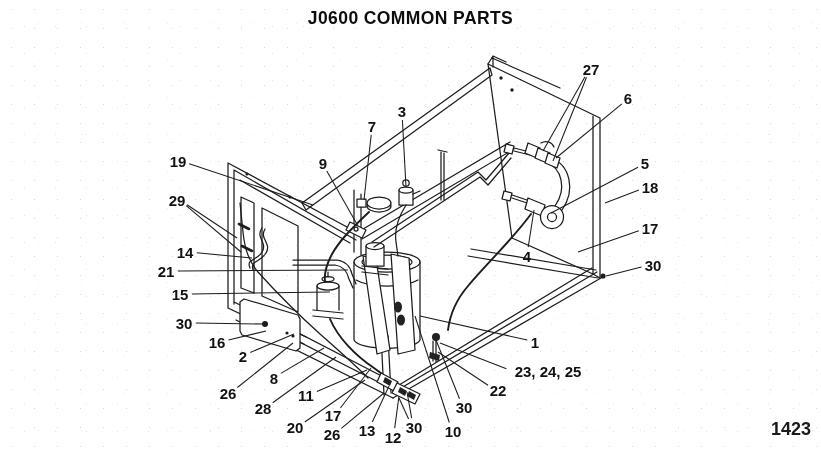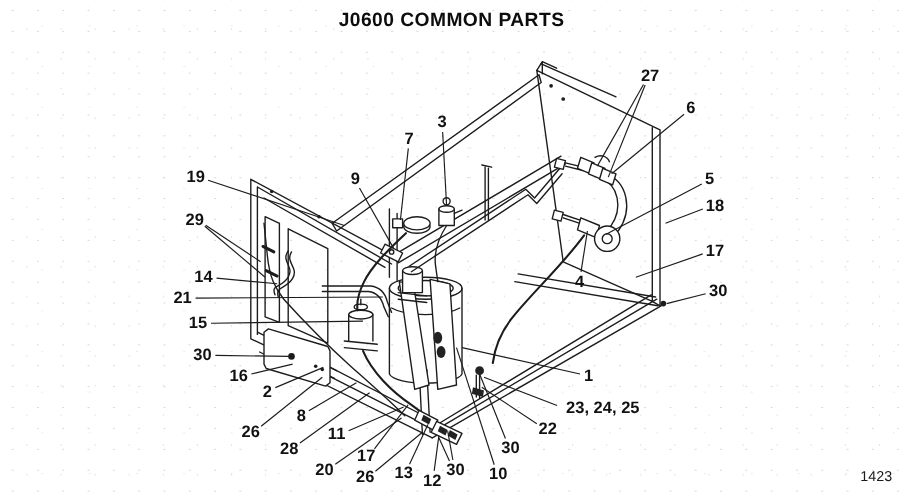--- a/index.html
+++ b/index.html
@@ -18,21 +18,21 @@
     background-size:23px 19px, 31px 27px, 43px 37px;
     background-position:0 0, 9px 13px, 17px 5px;
   }
   .title{
     position:absolute;top:8px;left:0;width:100%;
     text-align:center;font-size:17.5px;font-weight:700;
     letter-spacing:0.4px;color:#0d0d0d;
   }
   .fig-num{
     position:absolute;right:10px;bottom:10px;
-    font-size:13px;color:#1a1a1a;
+    font-size:18px;color:#1a1a1a;font-weight:bold;
   }
   svg{position:absolute;left:0;top:0;}
   .callout{
     font-family:"Liberation Sans", sans-serif;
     font-size:15px;font-weight:700;fill:#111;
     text-anchor:middle;dominant-baseline:central;
   }
   .leader{stroke:#1c1c1c;stroke-width:1.05;}
 </style>
 </head>

